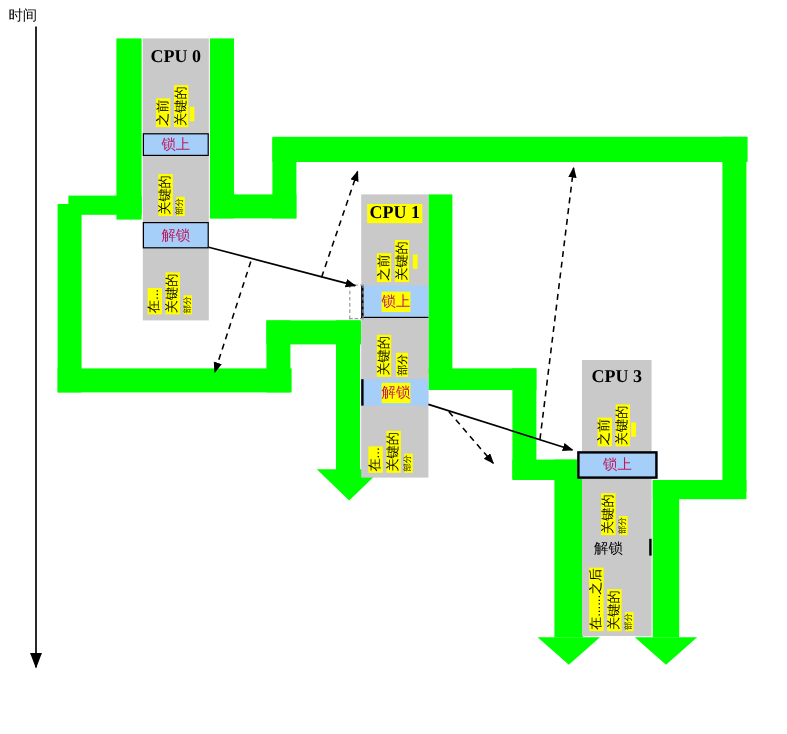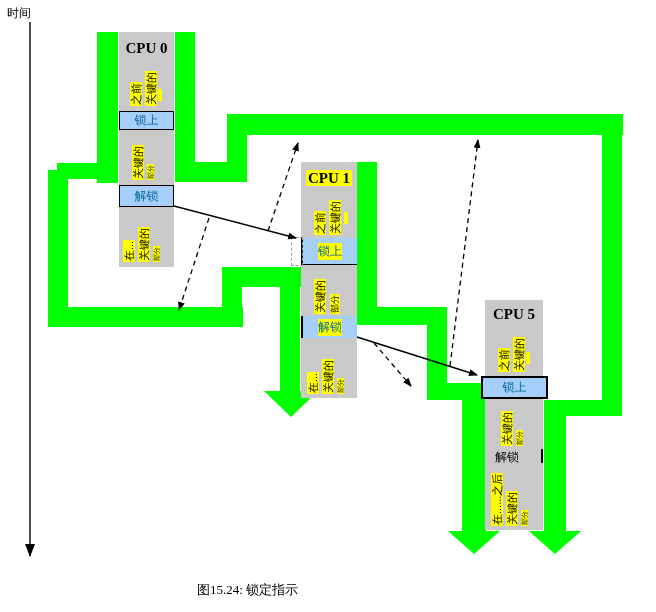--- a/index.html
+++ b/index.html
@@ -10,21 +10,21 @@
           font-family:"Liberation Sans", sans-serif;}
   svg.layer{position:absolute;left:0;top:0;}
   #green-layer{z-index:1;}
   #arrow-layer{z-index:6;}
   .gfill{fill:var(--green);stroke:none;}
   .cpu-col{position:absolute;background:var(--gray);z-index:2;}
   .cpu-title{position:absolute;width:100%;text-align:center;font-family:"Liberation Serif",serif;
              font-weight:bold;font-size:15px;color:#000;z-index:3;}
   .cpu-title .hl{padding:0 2px;}
   .lockbox{position:absolute;background:var(--blue);display:flex;align-items:center;justify-content:center;
-           font-size:12px;color:#0369a1;z-index:4;box-sizing:border-box;}
+           font-size:12px;color:#be185d;z-index:4;box-sizing:border-box;}
   .border-all{border:1.5px solid #000;}
   .border-all2{border:2px solid #000;}
   .border-lb{border-left:2px solid #000;border-bottom:1.5px solid #000;}
   .border-l{border-left:2px solid #000;}
   .hl{background:var(--yellow);}
   .rot{position:absolute;transform:rotate(-90deg);display:flex;flex-direction:column;
        justify-content:center;gap:2px;z-index:3;}
   .rline{font-size:11px;line-height:13px;text-align:left;white-space:nowrap;color:#000;}
   .rline .hl{padding:0 1px;}
   .rline.tiny{font-size:7px;line-height:8px;}
@@ -112,21 +112,21 @@
   <div class="lockbox border-l" style="left:301px;top:316px;width:56px;height:22px;">
       <span class="hl">解锁</span>
     </div>
   <div class="rot" style="left:299px;top:345px;width:54px;height:44px;">
     <div class="rline"><span class="hl">在...</span></div>
     <div class="rline"><span class="hl">关键的</span></div>
     <div class="rline tiny"><span class="hl">部分</span></div>
   </div>
 
   <div class="cpu-col" style="left:485px;top:300px;width:58px;height:230px;"></div>
-  <div class="cpu-title" style="left:485px;top:306px;width:58px;"><span>CPU 5</span></div>
+  <div class="cpu-title" style="left:485px;top:306px;width:58px;"><span>CPU 3</span></div>
   <div class="rot" style="left:487px;top:325px;width:50px;height:44px;">
     <div class="rline"><span class="hl">之前</span></div>
     <div class="rline"><span class="hl">关键的</span></div>
   </div>
   <div class="ybar" style="left:526px;top:352px;"></div>
   <div class="lockbox border-all2" style="left:481px;top:376px;width:67px;height:23px;">
       <span>锁上</span>
     </div>
   <div class="rot" style="left:490px;top:404px;width:44px;height:40px;">
     <div class="rline"><span class="hl">关键的</span></div>
@@ -155,14 +155,13 @@
     <line x1="174" y1="206" x2="296" y2="238" stroke="#000" stroke-width="1.4" marker-end="url(#ah)"></line>
 
     <line x1="357" y1="337" x2="477" y2="375" stroke="#000" stroke-width="1.4" marker-end="url(#ah)"></line>
 
     <line x1="209" y1="218" x2="179" y2="310" stroke="#000" stroke-width="1.3" stroke-dasharray="5,4" marker-end="url(#ah)"></line>
     <line x1="268" y1="231" x2="298" y2="143" stroke="#000" stroke-width="1.3" stroke-dasharray="5,4" marker-end="url(#ah)"></line>
     <line x1="374" y1="343" x2="411" y2="386" stroke="#000" stroke-width="1.3" stroke-dasharray="5,4" marker-end="url(#ah)"></line>
     <line x1="450" y1="366" x2="478" y2="140" stroke="#000" stroke-width="1.3" stroke-dasharray="5,4" marker-end="url(#ah)"></line>
   </svg>
 
-  <div id="caption">图15.24: 锁定指示</div>
 </div>
 
 </body></html>

